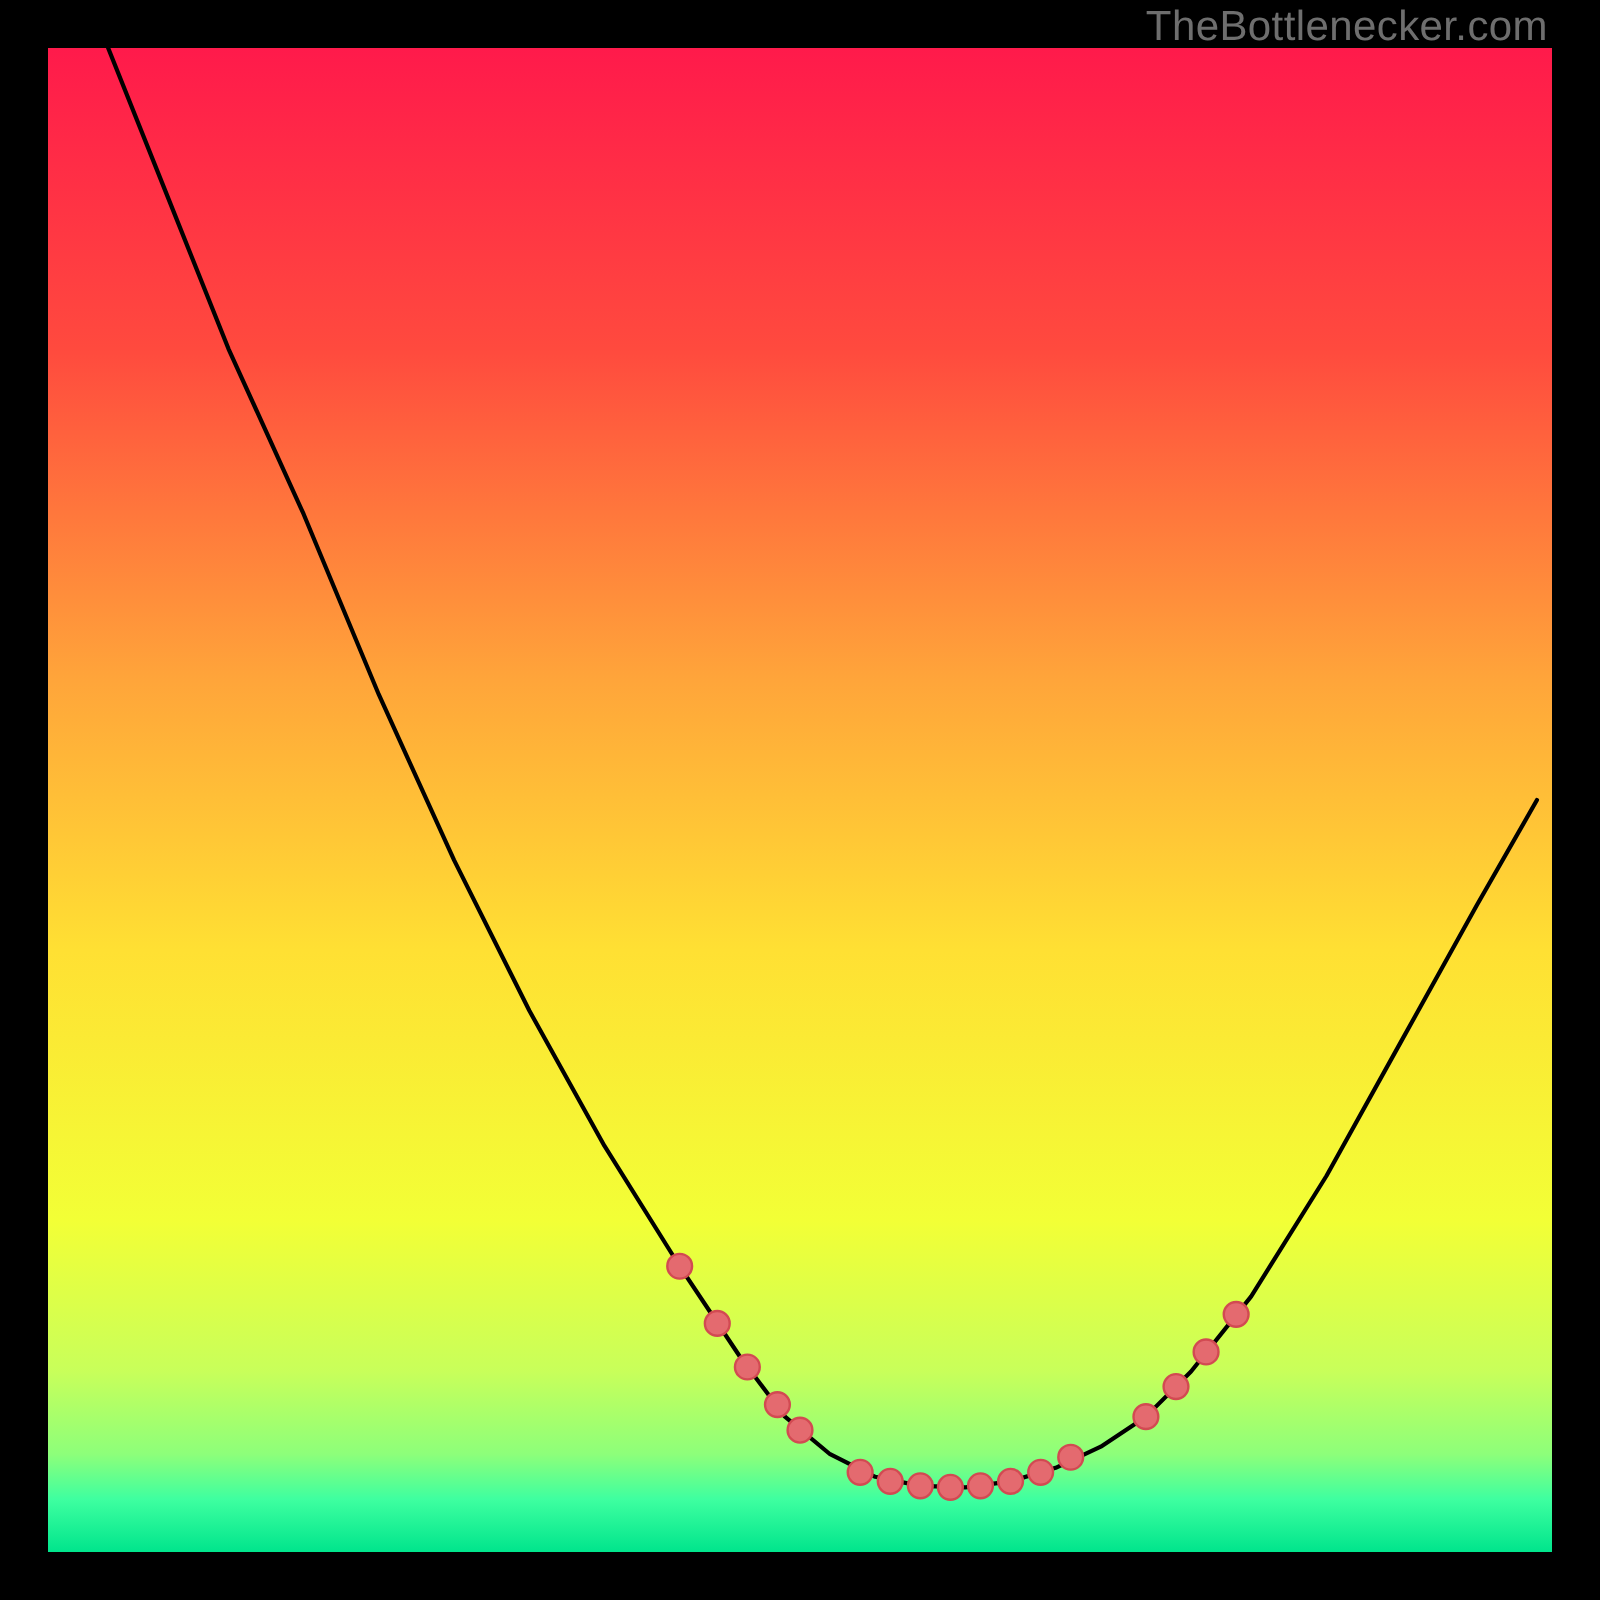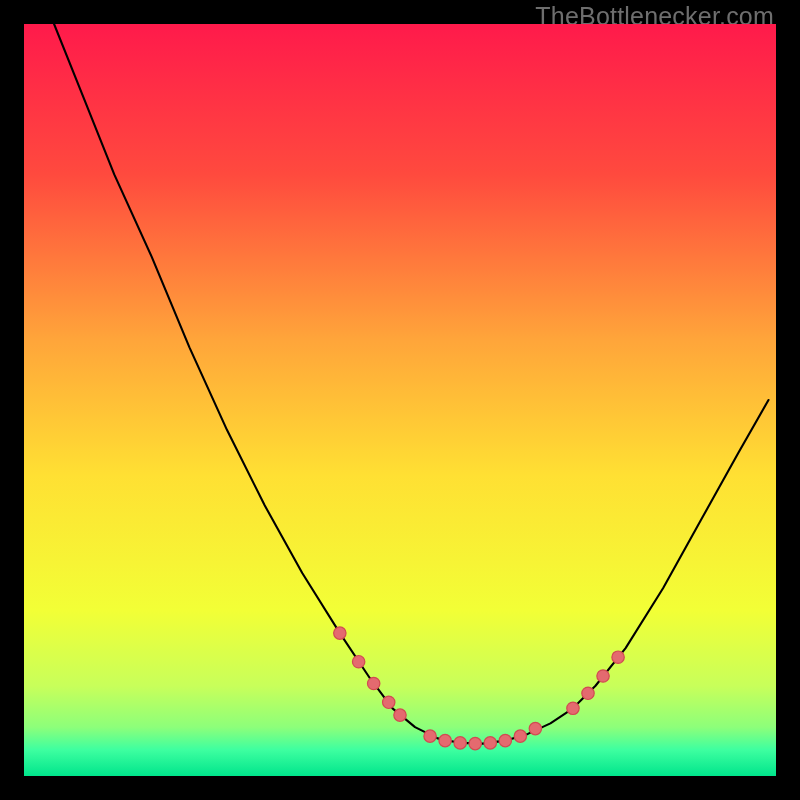--- a/index.html
+++ b/index.html
@@ -24,21 +24,21 @@
     left: 0;
     top: 0;
     width: 752px;
     height: 752px;
   }
   .watermark {
     position: absolute;
     top: 2px;
     right: 26px;
     color: #6e6e6e;
-    font-size: 25px;
+    font-size: 21px;
     font-weight: 500;
     letter-spacing: 0.2px;
     font-family: Arial, Helvetica, sans-serif;
   }
   svg {
     display: block;
   }
 </style>
 </head>
 <body>

